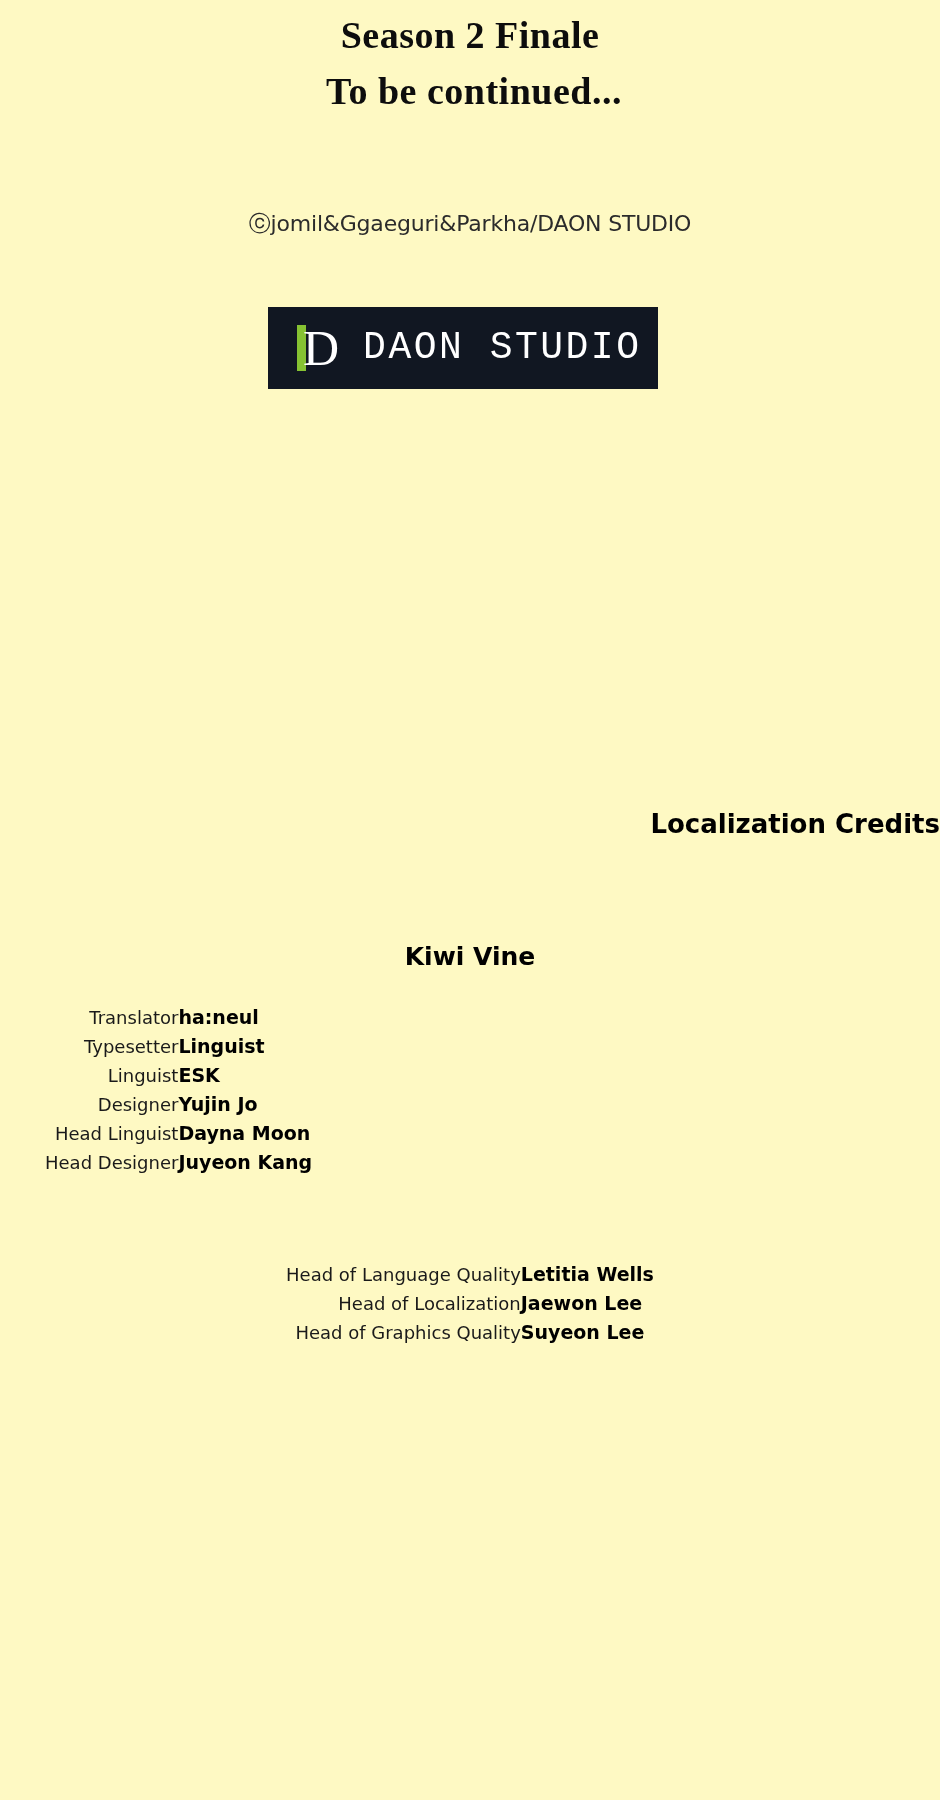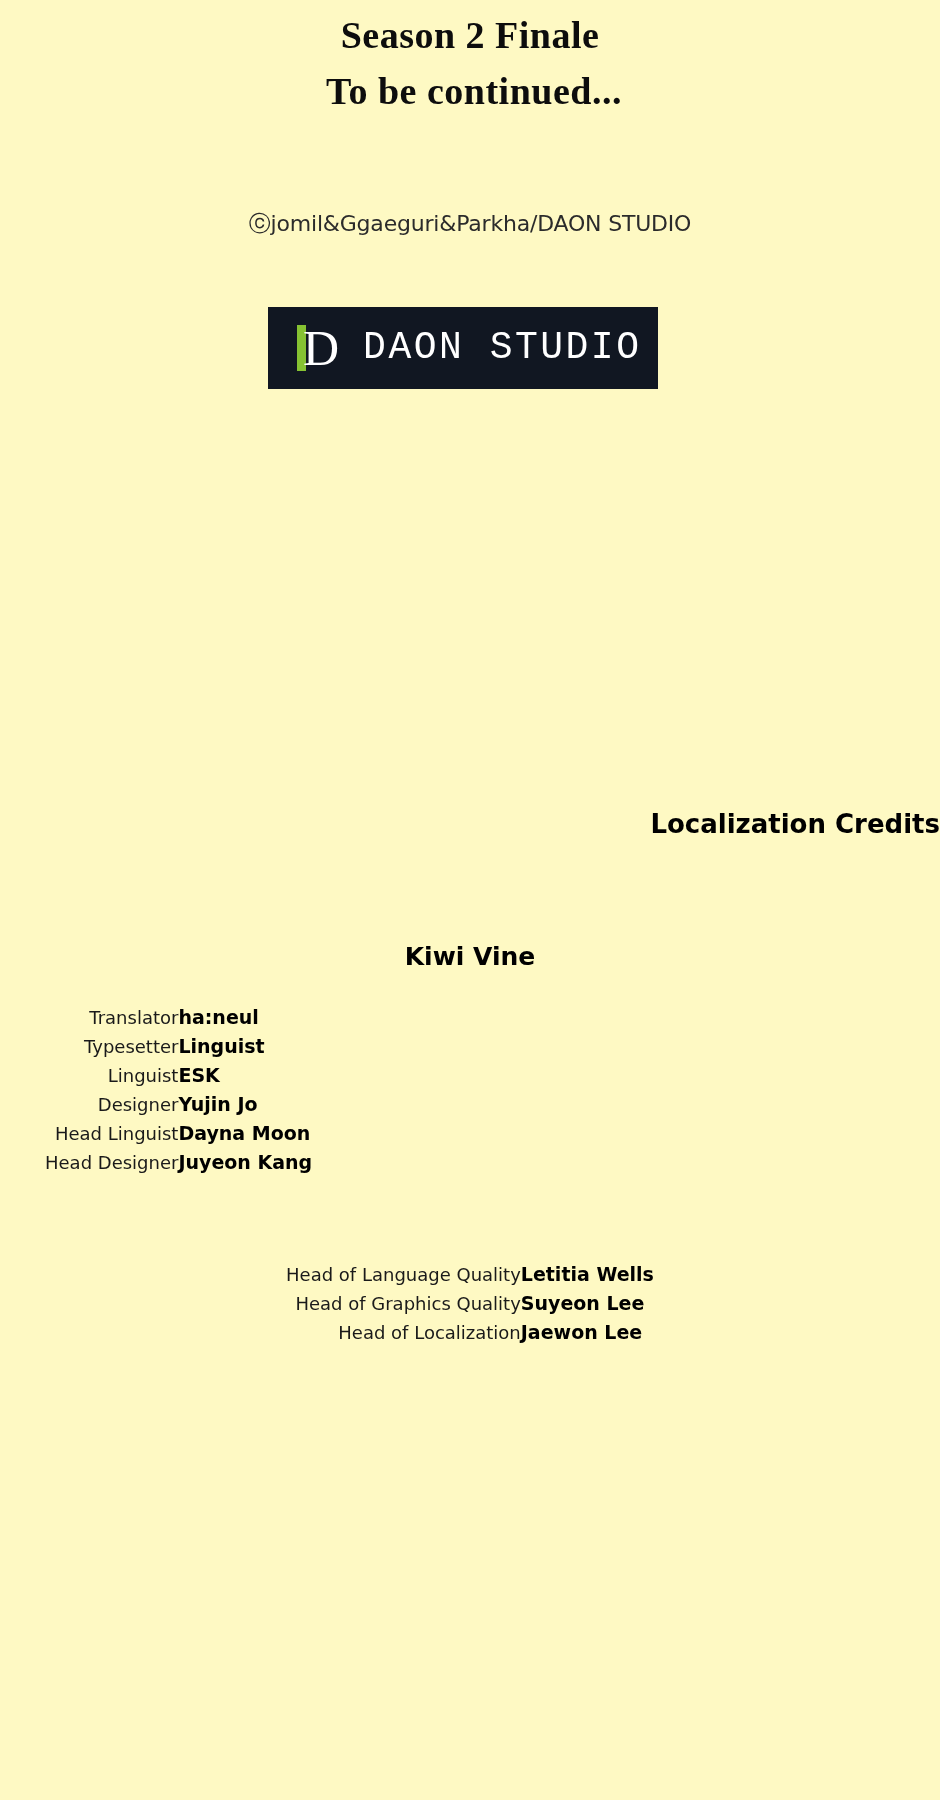--- a/index.html
+++ b/index.html
@@ -212,24 +212,24 @@
   </div>
 
   <div class="section" id="section-kakao">
     <table class="credit-table">
       <tbody>
         <tr>
           <td class="role-cell">Head of Language Quality</td>
           <td class="name-cell">Letitia Wells</td>
         </tr>
         <tr>
+          <td class="role-cell">Head of Localization</td>
+          <td class="name-cell">Jaewon Lee</td>
+        </tr>
+        <tr>
           <td class="role-cell">Head of Graphics Quality</td>
           <td class="name-cell">Suyeon Lee</td>
         </tr>
-        <tr>
-          <td class="role-cell">Head of Localization</td>
-          <td class="name-cell">Jaewon Lee</td>
-        </tr>
       </tbody>
     </table>
   </div>
 
 </div>
 
 </body></html>

